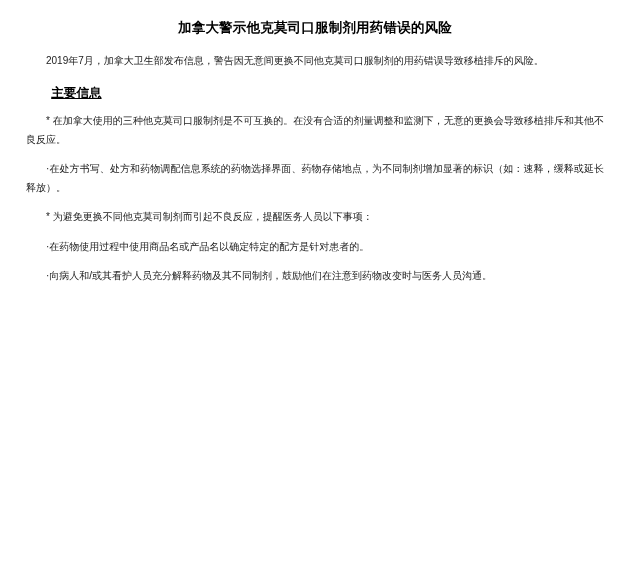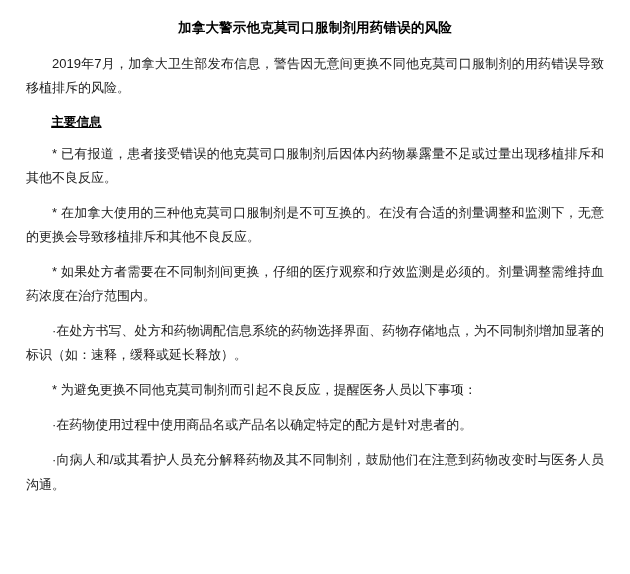--- a/index.html
+++ b/index.html
@@ -24,21 +24,21 @@
   .doc-title {
     font-size: 13.5px;
     font-weight: bold;
     text-align: center;
     line-height: 1.5;
     margin: 6px 0 14px 0;
     letter-spacing: 0.2px;
     color: #000000;
   }
   .para {
-    font-size: 13px;
+    font-size: 10px;
     line-height: 1.85;
     margin: 0 0 11px 0;
     text-align: justify;
     color: #1a1a1a;
   }
   .para.indent {
     text-indent: 2em;
   }
   .section-heading {
     font-size: 12.6px;
@@ -63,25 +63,23 @@
 <body>
 
 <div class="page">
 
   <div class="doc-title">加拿大警示他克莫司口服制剂用药错误的风险</div>
 
   <p class="para indent">2019年7月，加拿大卫生部发布信息，警告因无意间更换不同他克莫司口服制剂的用药错误导致移植排斥的风险。</p>
 
   <div class="section-heading">主要信息</div>
 
-  <p class="para star">* 已有报道，患者接受错误的他克莫司口服制剂后因体内药物暴露量不足或过量出现移植排斥和其他不良反应。</p>
 
   <p class="para star">* 在加拿大使用的三种他克莫司口服制剂是不可互换的。在没有合适的剂量调整和监测下，无意的更换会导致移植排斥和其他不良反应。</p>
 
-  <p class="para star">* 如果处方者需要在不同制剂间更换，仔细的医疗观察和疗效监测是必须的。剂量调整需维持血药浓度在治疗范围内。</p>
 
   <p class="para bullet">·在处方书写、处方和药物调配信息系统的药物选择界面、药物存储地点，为不同制剂增加显著的标识（如：速释，缓释或延长释放）。</p>
 
   <p class="para star">* 为避免更换不同他克莫司制剂而引起不良反应，提醒医务人员以下事项：</p>
 
   <p class="para bullet">·在药物使用过程中使用商品名或产品名以确定特定的配方是针对患者的。</p>
 
 
   <p class="para bullet tight">·向病人和/或其看护人员充分解释药物及其不同制剂，鼓励他们在注意到药物改变时与医务人员沟通。</p>
 

